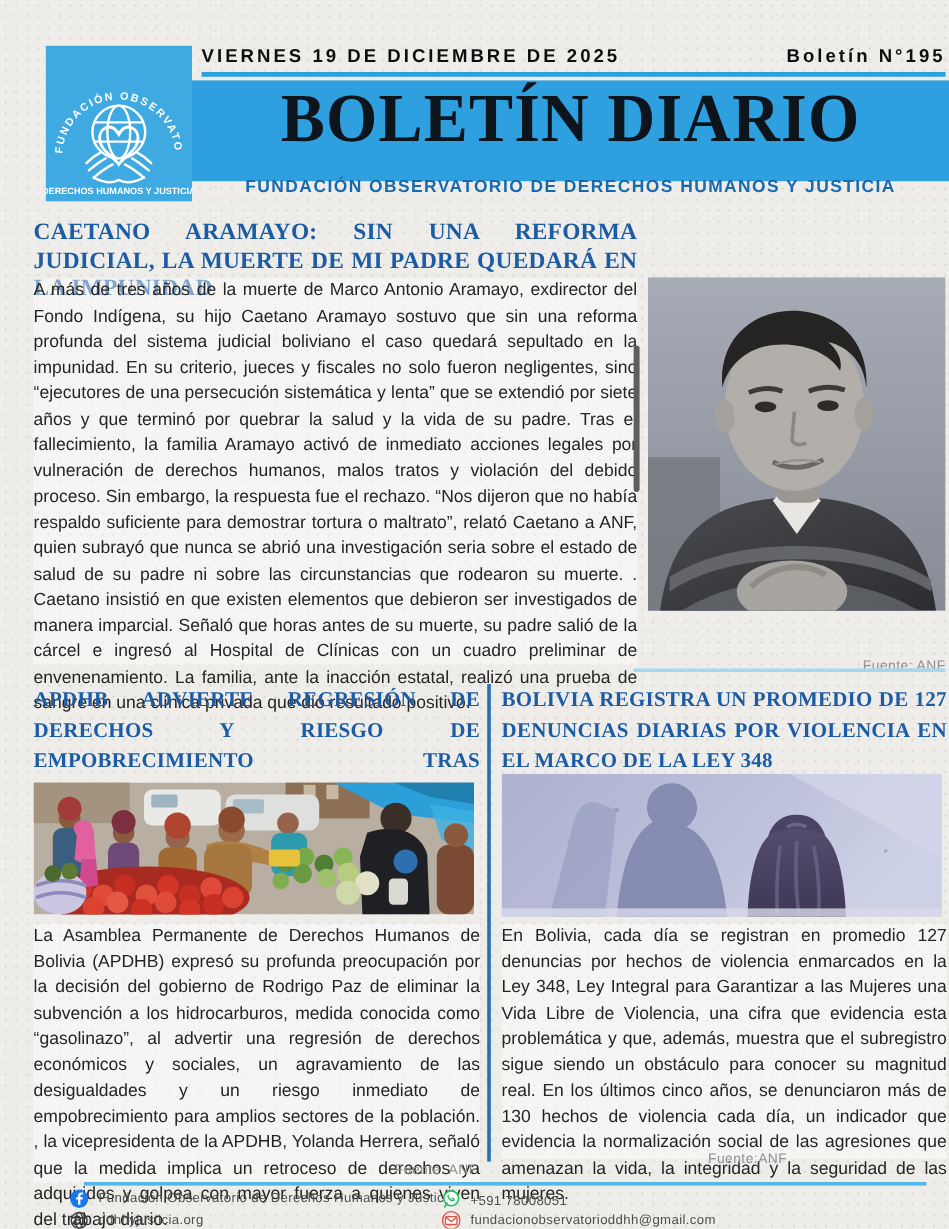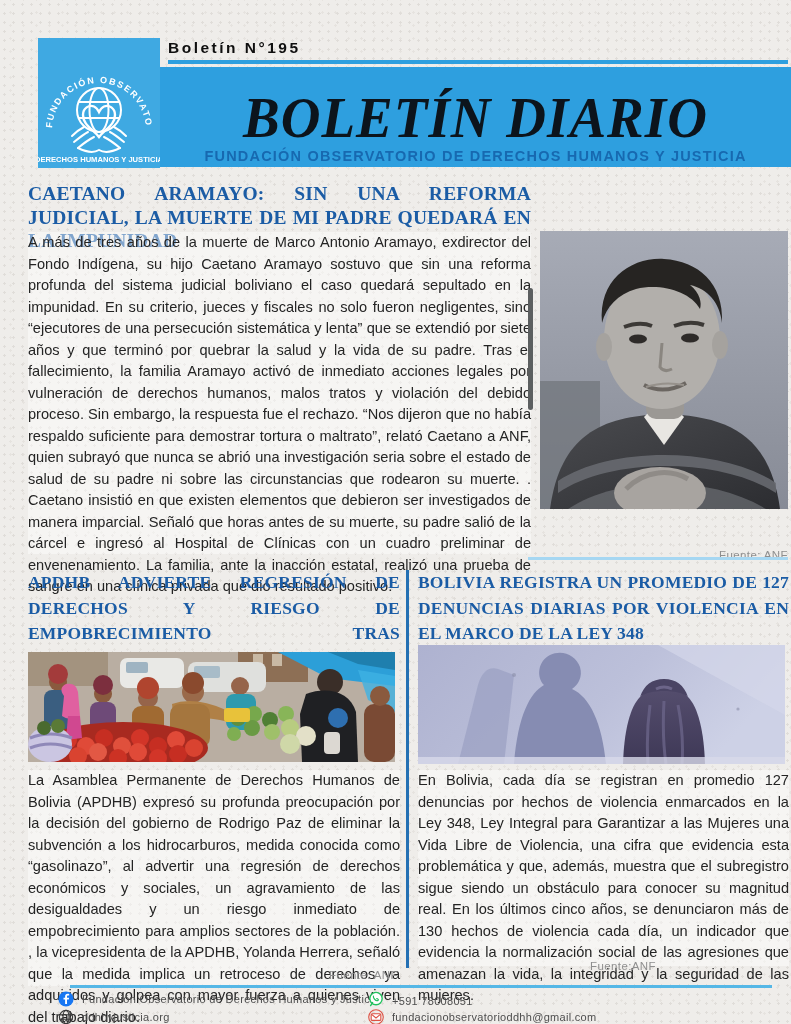--- a/index.html
+++ b/index.html
@@ -22,22 +22,22 @@
 
   
   .logo-box{left:38px;top:38px;width:122px;height:130px;}
   .date-row{
     left:168px;top:36px;width:620px;height:24px;
     display:flex;justify-content:space-between;align-items:center;
     font-weight:bold;font-size:15.5px;letter-spacing:2.5px;color:#0f0f0f;
   }
   .rule-under-date{left:168px;top:60px;width:620px;height:4px;background:#2e9fdf;}
   .banner{
-    left:160px;top:67px;width:631px;height:100px;background:#2e9fdf;
-    display:flex;align-items:center;justify-content:center;font-style:italic;
+    left:160px;top:67px;width:631px;height:84px;background:#2e9fdf;
+    display:flex;align-items:flex-start;justify-content:center;
   }
   .banner-title{
     font-family:"Liberation Serif",serif;font-weight:bold;
     font-size:55px;color:#0c141c;letter-spacing:1px;transform:scaleY(1.04);
     white-space:nowrap;
   }
   .org-line{
     left:160px;top:148px;width:631px;text-align:center;
     font-weight:bold;font-size:14.5px;letter-spacing:1.2px;color:#1769b0;
   }
@@ -108,20 +108,21 @@
         <path d="M88,98 C84,94 80,91 76,89" stroke-width="2" stroke-linecap="round"></path>
         <path d="M86,104 C81,100 76,96 72,94" stroke-width="2" stroke-linecap="round"></path>
         <path d="M82,110 C76,105 70,101 66,99" stroke-width="2" stroke-linecap="round"></path>
         <path d="M40,110 C48,114 56,115 61,112 C66,115 74,114 82,110" stroke-width="2" stroke-linecap="round"></path>
       </g>
       <text x="61" y="124" text-anchor="middle" font-family="Liberation Sans, sans-serif" font-size="7.6" font-weight="bold" fill="#ffffff">DERECHOS HUMANOS Y JUSTICIA</text>
     </svg>
   </div>
 
   <div class="abs date-row">
+    <span>VIERNES 19 DE DICIEMBRE DE 2025</span>
     <span>Boletín N°195</span>
   </div>
   <div class="abs rule-under-date"></div>
 
   <div class="abs banner">
     <div class="banner-title">BOLETÍN DIARIO</div>
   </div>
 
   <div class="abs org-line">FUNDACIÓN OBSERVATORIO DE DERECHOS HUMANOS Y JUSTICIA</div>
 

